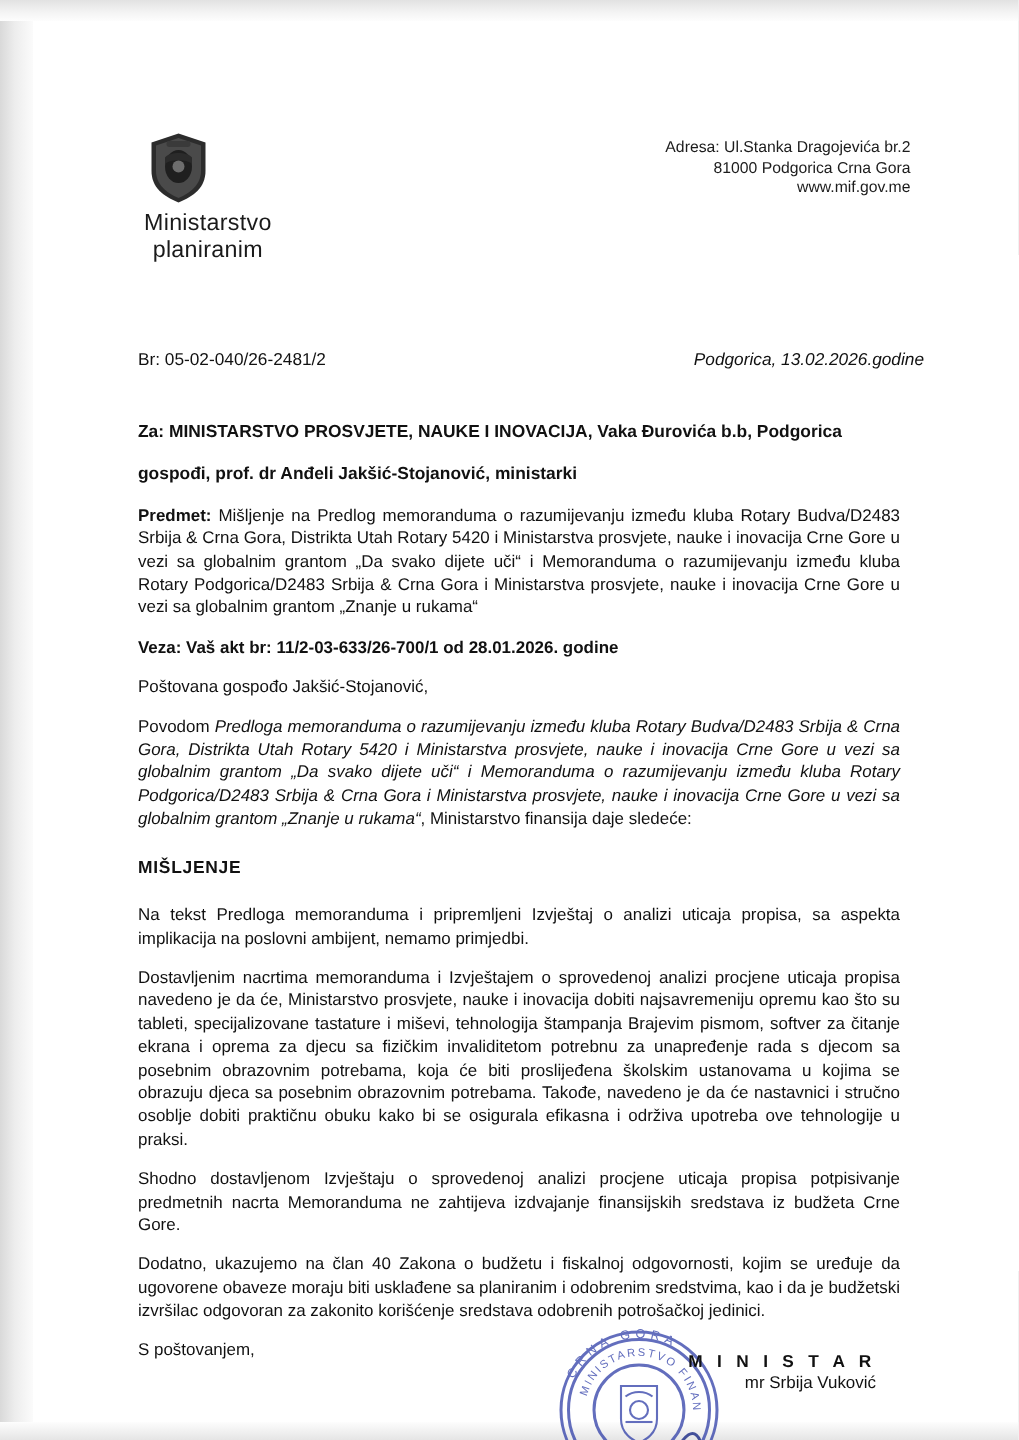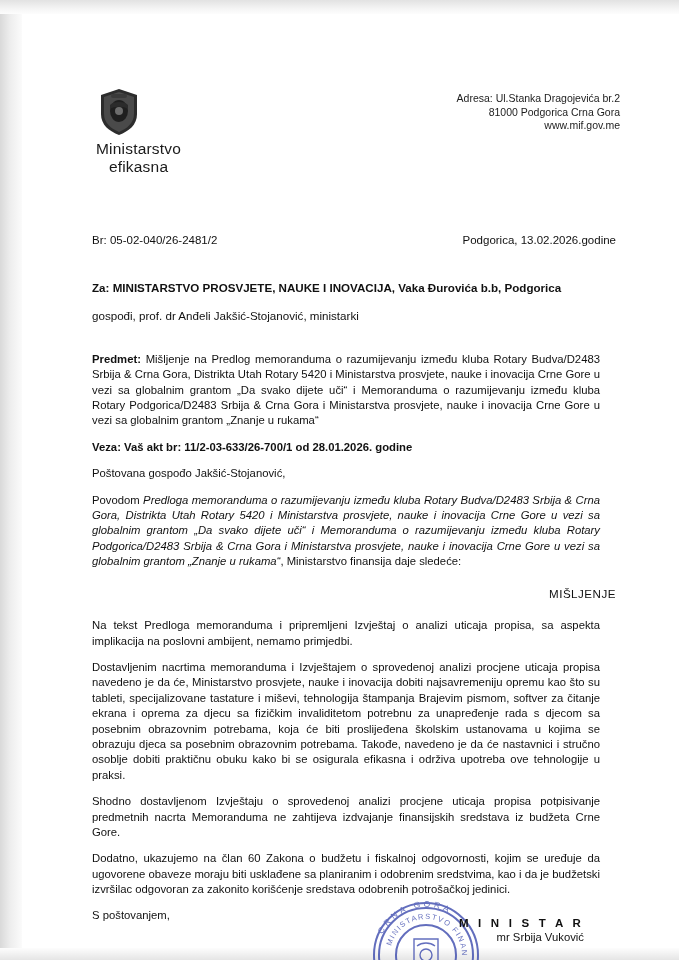--- a/index.html
+++ b/index.html
@@ -64,56 +64,56 @@
     top: 100px;
     font-size: 15.5px;
     line-height: 18px;
     color: #1a1a1a;
     letter-spacing: .2px;
     text-align: center;
   }
   .org-name div { white-space: nowrap; }
   .addr {
     position: absolute;
-    right: 0;
+    right: 13px;
     top: 52px;
     text-align: right;
     font-size: 10.5px;
     line-height: 13.5px;
     color: #1c1c1c;
   }
 
   
   .meta-row {
     position: relative;
     margin-top: 74px;
     height: 20px;
     font-size: 11.5px;
     color: #111;
   }
   .meta-left { position: absolute; left: 32px; top: 0; }
-  .meta-right { position: absolute; right: 4px; top: 0; }
+  .meta-right { position: absolute; right: 4px; top: 0; font-style: italic; }
 
   
   .body {
     margin-top: 26px;
     padding: 0 4px 0 32px;
     font-size: 11.3px;
     line-height: 15.4px;
     color: #111;
     text-align: justify;
   }
   .body p { margin: 0 16px 11px 0; }
   .lbl { font-weight: bold; }
   .to-line { font-weight: bold; font-size: 11.6px; margin-bottom: 13px; }
-  .to-line2 { font-weight: normal; font-size: 11.6px; margin-bottom: 28px; }
+  .to-line2 { font-weight: bold; font-size: 11.6px; margin-bottom: 13px; }
   .ital { font-style: italic; }
   .center-title {
-    text-align: right;
-    font-weight: normal;
+    text-align: left;
+    font-weight: bold;
     letter-spacing: .5px;
     margin: 16px 0 17px 0;
     font-size: 11.6px;
   }
   .tight { margin-bottom: 13px; }
   .gap-lg { margin-bottom: 15px; }
 
   
   .sig-area {
     position: relative;
@@ -173,21 +173,21 @@
           <path d="M21 1 L39 7 V26 C39 37 31 43 21 47 C11 43 3 37 3 26 V7 Z" fill="#2c2c2c"></path>
           <path d="M21 4 L36 9 V26 C36 35 29 40.5 21 44 C13 40.5 6 35 6 26 V9 Z" fill="#4a4a4a"></path>
           <ellipse cx="21" cy="23" rx="9" ry="11" fill="#1f1f1f"></ellipse>
           <path d="M12 17 C15 13 27 13 30 17 L30 21 C26 18 16 18 12 21 Z" fill="#2b2b2b"></path>
           <rect x="13" y="6" width="16" height="4" rx="2" fill="#3a3a3a"></rect>
           <circle cx="21" cy="23" r="4" fill="#6d6d6d"></circle>
         </svg>
       </div>
       <div class="org-name">
         <div>Ministarstvo</div>
-        <div>efikasna</div>
+        <div>planiranim</div>
       </div>
       <div class="addr">
         <div>Adresa: Ul.Stanka Dragojevića br.2</div>
         <div>81000 Podgorica Crna Gora</div>
         <div>www.mif.gov.me</div>
       </div>
     </div>
 
     <div class="meta-row">
       <div class="meta-left">Br: 05-02-040/26-2481/2</div>
@@ -216,21 +216,21 @@
 
       <p>
         <span>Povodom </span><span class="ital">Predloga memoranduma o razumijevanju između kluba Rotary Budva/D2483 Srbija &amp; Crna Gora, Distrikta Utah Rotary 5420 i Ministarstva prosvjete, nauke i inovacija Crne Gore u vezi sa globalnim grantom „Da svako dijete uči“ i Memoranduma o razumijevanju između kluba Rotary Podgorica/D2483 Srbija &amp; Crna Gora i Ministarstva prosvjete, nauke i inovacija Crne Gore u vezi sa globalnim grantom „Znanje u rukama“</span><span>, Ministarstvo finansija daje sledeće:</span>
       </p>
 
       <div class="center-title">MIŠLJENJE</div>
 
       <p>Na tekst Predloga memoranduma i pripremljeni Izvještaj o analizi uticaja propisa, sa aspekta implikacija na poslovni ambijent, nemamo primjedbi.</p>
       <p>Dostavljenim nacrtima memoranduma i Izvještajem o sprovedenoj analizi procjene uticaja propisa navedeno je da će, Ministarstvo prosvjete, nauke i inovacija dobiti najsavremeniju opremu kao što su tableti, specijalizovane tastature i miševi, tehnologija štampanja Brajevim pismom, softver za čitanje ekrana i oprema za djecu sa fizičkim invaliditetom potrebnu za unapređenje rada s djecom sa posebnim obrazovnim potrebama, koja će biti proslijeđena školskim ustanovama u kojima se obrazuju djeca sa posebnim obrazovnim potrebama. Takođe, navedeno je da će nastavnici i stručno osoblje dobiti praktičnu obuku kako bi se osigurala efikasna i održiva upotreba ove tehnologije u praksi.</p>
       <p>Shodno dostavljenom Izvještaju o sprovedenoj analizi procjene uticaja propisa potpisivanje predmetnih nacrta Memoranduma ne zahtijeva izdvajanje finansijskih sredstava iz budžeta Crne Gore.</p>
-      <p>Dodatno, ukazujemo na član 60 Zakona o budžetu i fiskalnoj odgovornosti, kojim se uređuje da ugovorene obaveze moraju biti usklađene sa planiranim i odobrenim sredstvima, kao i da je budžetski izvršilac odgovoran za zakonito korišćenje sredstava odobrenih potrošačkoj jedinici.</p>
+      <p>Dodatno, ukazujemo na član 40 Zakona o budžetu i fiskalnoj odgovornosti, kojim se uređuje da ugovorene obaveze moraju biti usklađene sa planiranim i odobrenim sredstvima, kao i da je budžetski izvršilac odgovoran za zakonito korišćenje sredstava odobrenih potrošačkoj jedinici.</p>
     </div>
 
     <div class="sig-area">
       <div class="regards">S poštovanjem,</div>
 
       <div class="stamp">
         <svg viewBox="0 0 132 132" width="132" height="132">
           <defs>
             <path id="arcTop" d="M 18,66 A 48,48 0 0 1 114,66"></path>
             <path id="arcBot" d="M 22,66 A 44,44 0 0 0 110,66"></path>

